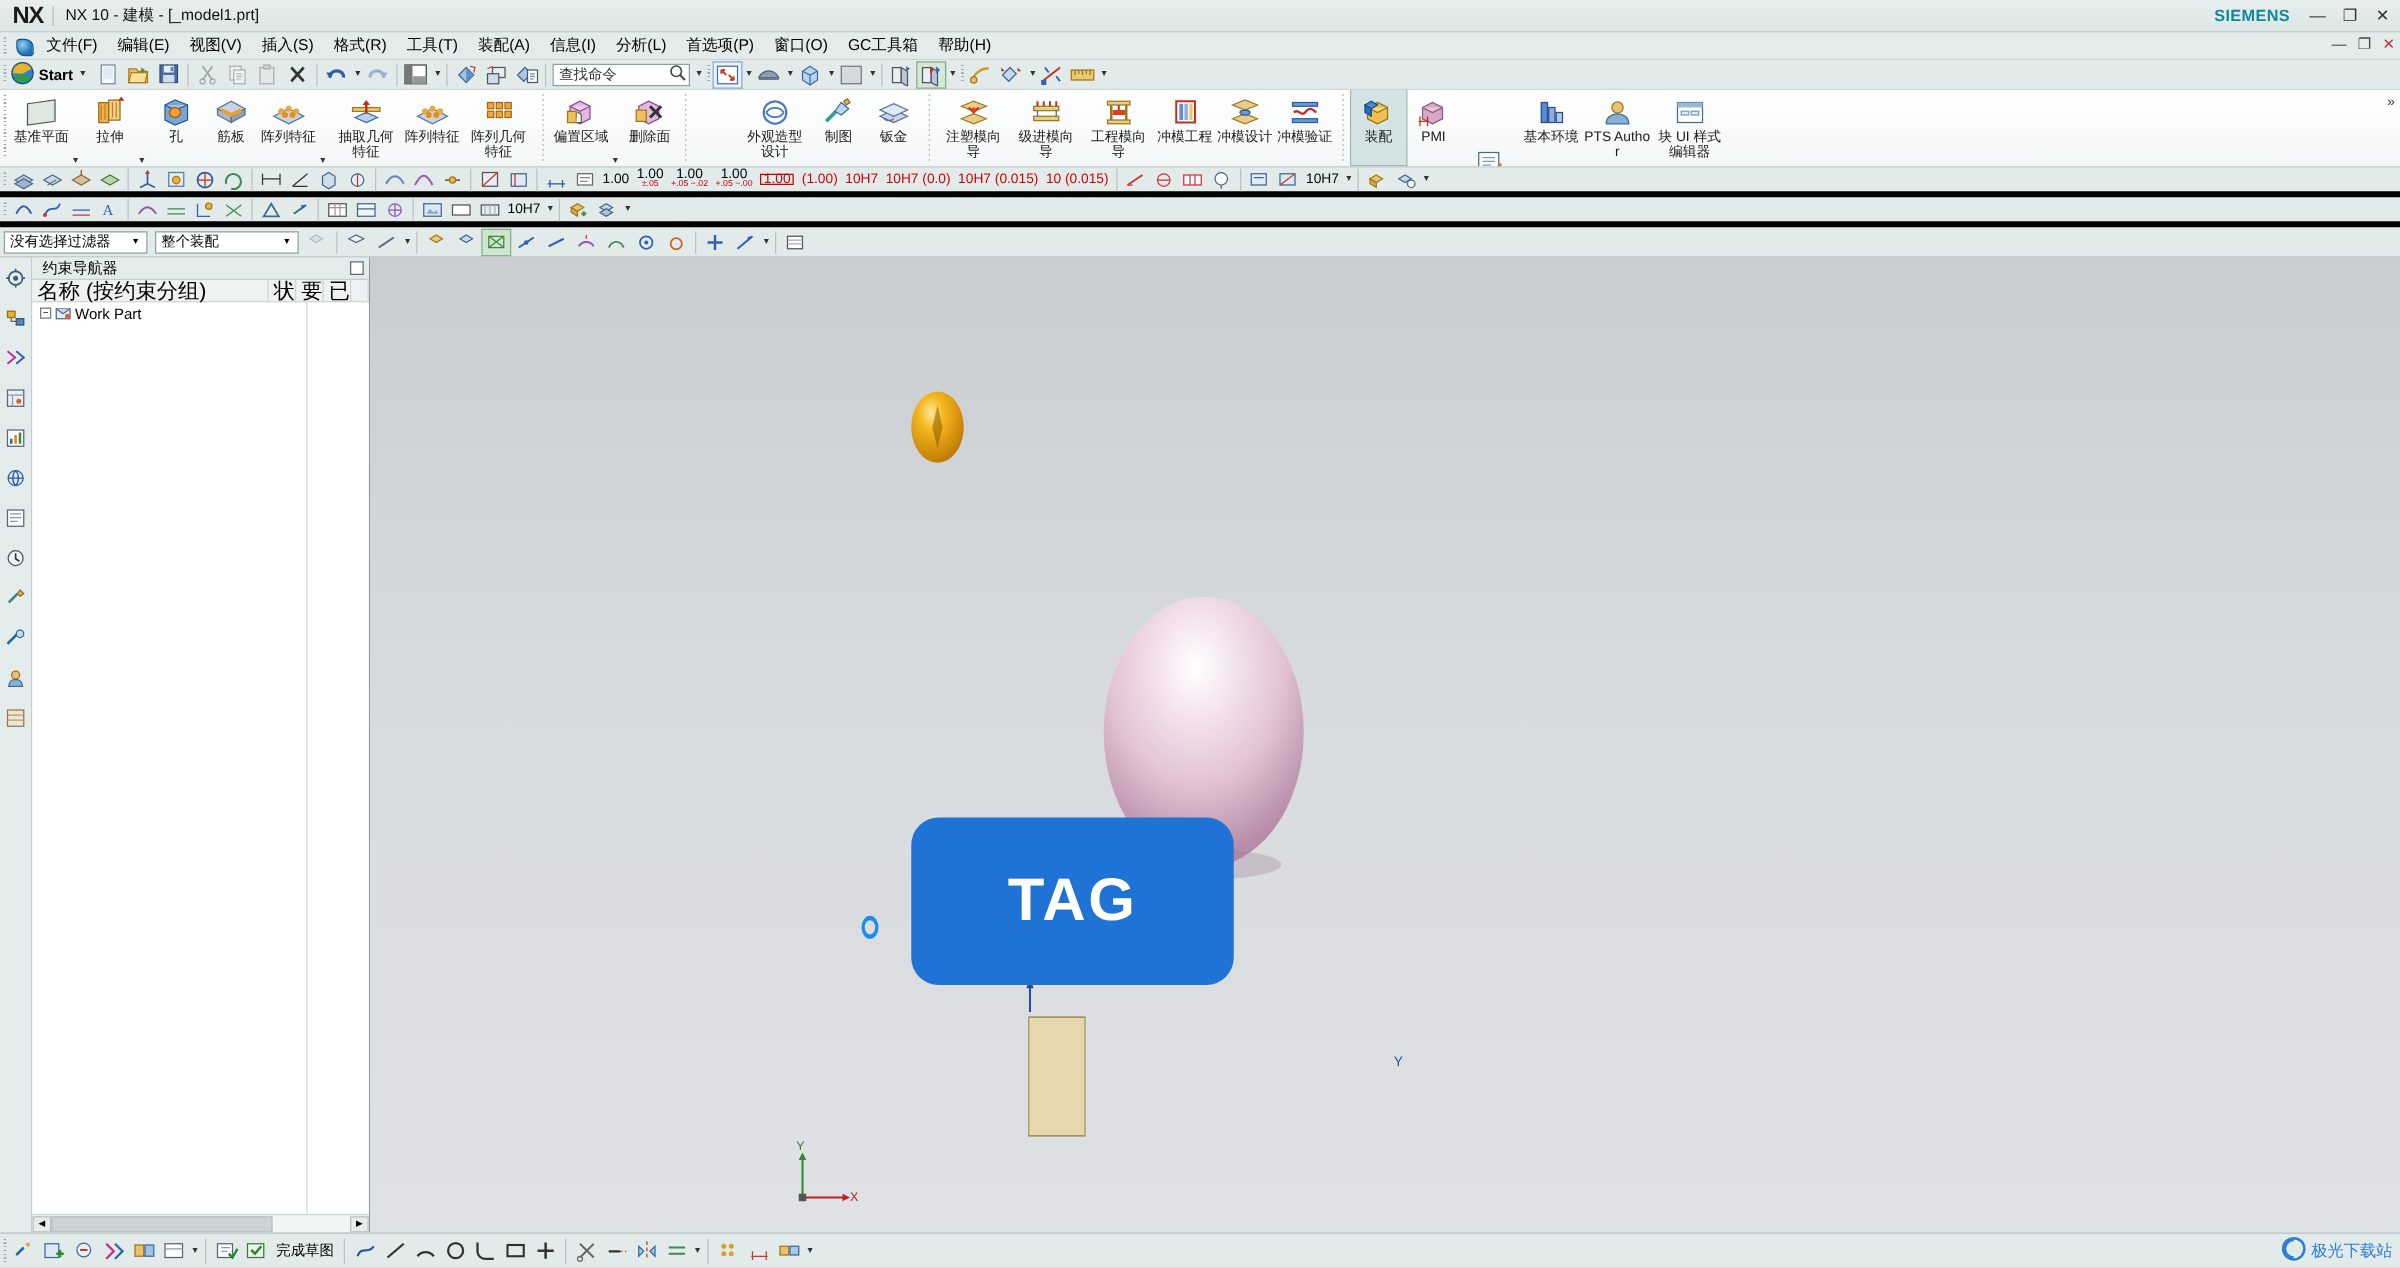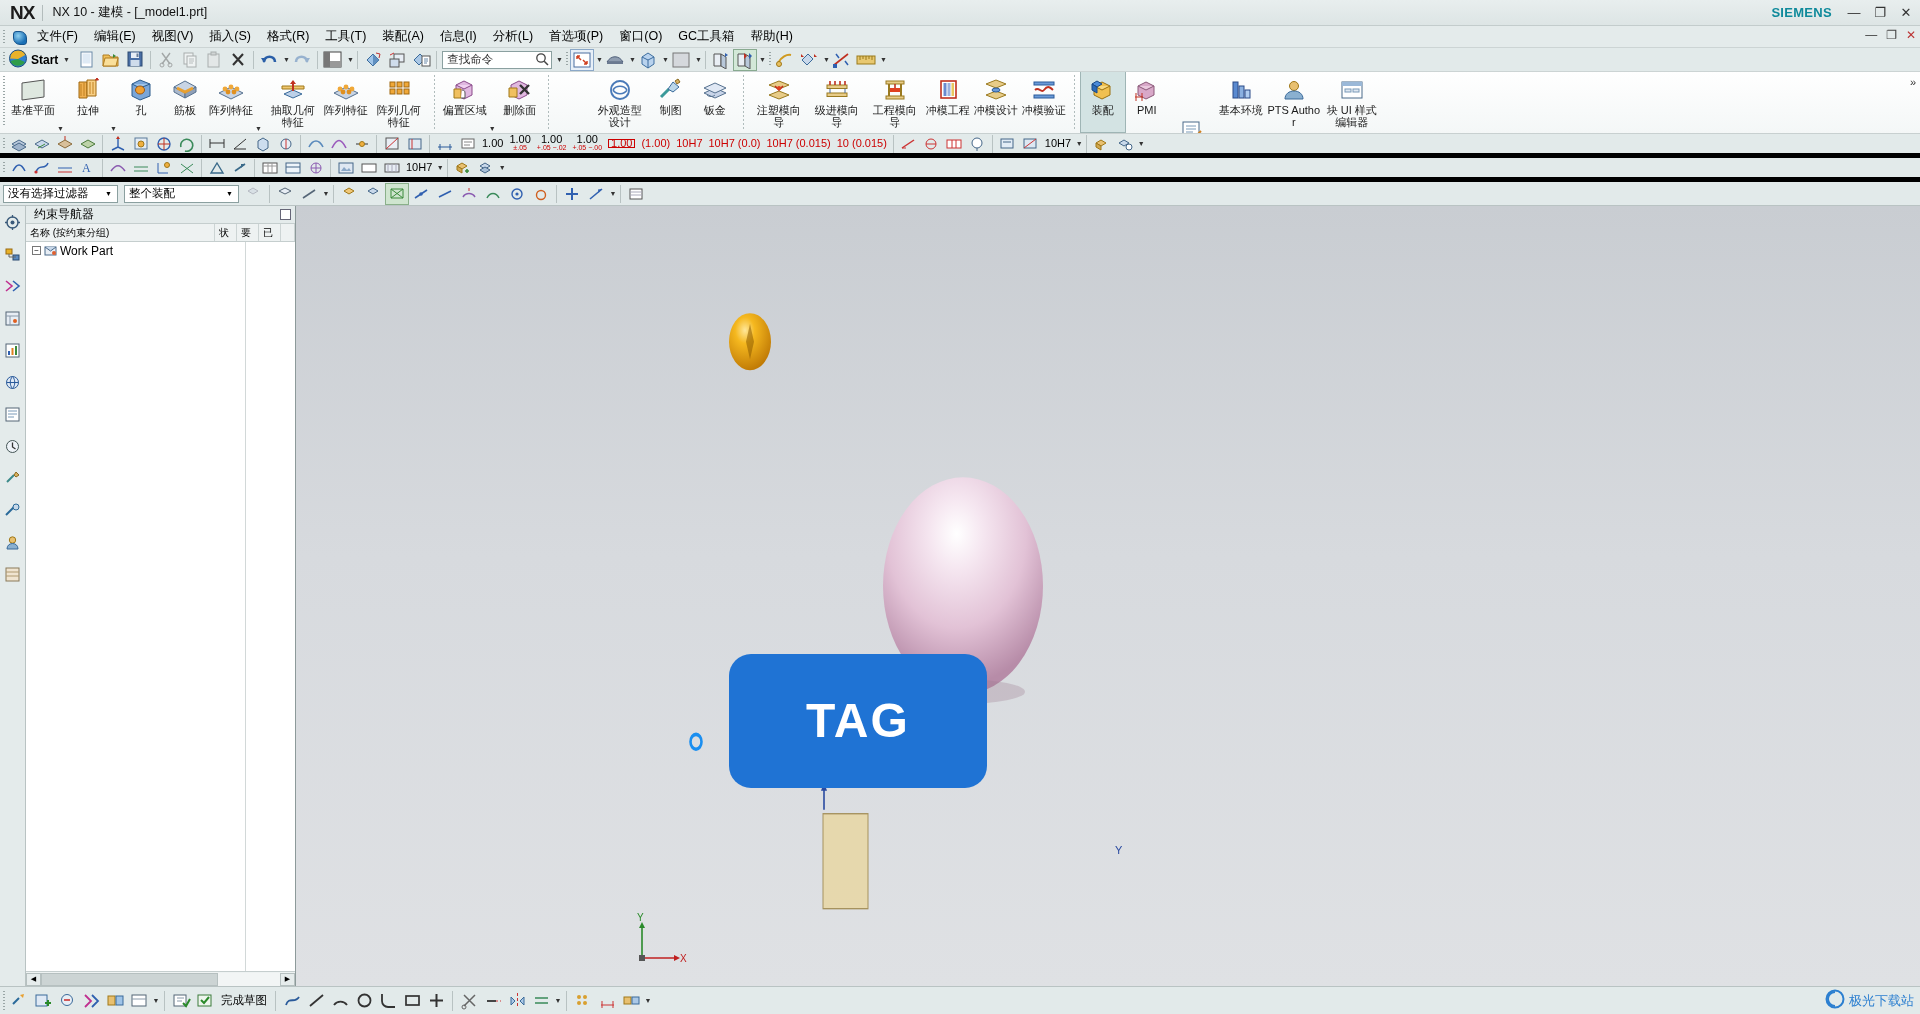--- a/index.html
+++ b/index.html
@@ -122,21 +122,21 @@
     display:flex; flex-direction:column; flex:0 0 270px;
   }
   .navhead {
     height:18px; background:#e4ebeb; display:flex; align-items:center;
     justify-content:space-between; padding:0 4px 0 8px; font-size:12px;
     border-bottom:1px solid #c5cece;
   }
   .pinbox { width:11px; height:11px; border:1px solid #667; background:#fff; }
   .navcols {
     height:18px; background:#eef2f2; display:flex; align-items:center;
-    font-size:10px; border-bottom:1px solid #c5cece;
+    font-size:17px; border-bottom:1px solid #c5cece;
   }
   .navcol { border-right:1px solid #ccd4d4; height:100%; display:flex; align-items:center; padding:0 4px; }
   .c-name { flex:1; }
   .c-s { width:22px; } .c-y { width:22px; } .c-b { width:22px; } .c-e{ width:14px;}
   .navtree { flex:1; background:#fff; position:relative; }
   .treerow { display:flex; align-items:center; height:17px; padding-left:6px; font-size:12px; gap:3px; }
   .expander { width:9px; height:9px; border:1px solid #777; background:#fff; font-size:8px;
     display:flex; align-items:center; justify-content:center; line-height:8px; }
   .wp-icon { width:13px; height:13px; display:flex; align-items:center; justify-content:center;}
   .navdiv { position:absolute; left:219px; top:0; bottom:0; width:1px; background:#d2d8d8;}

